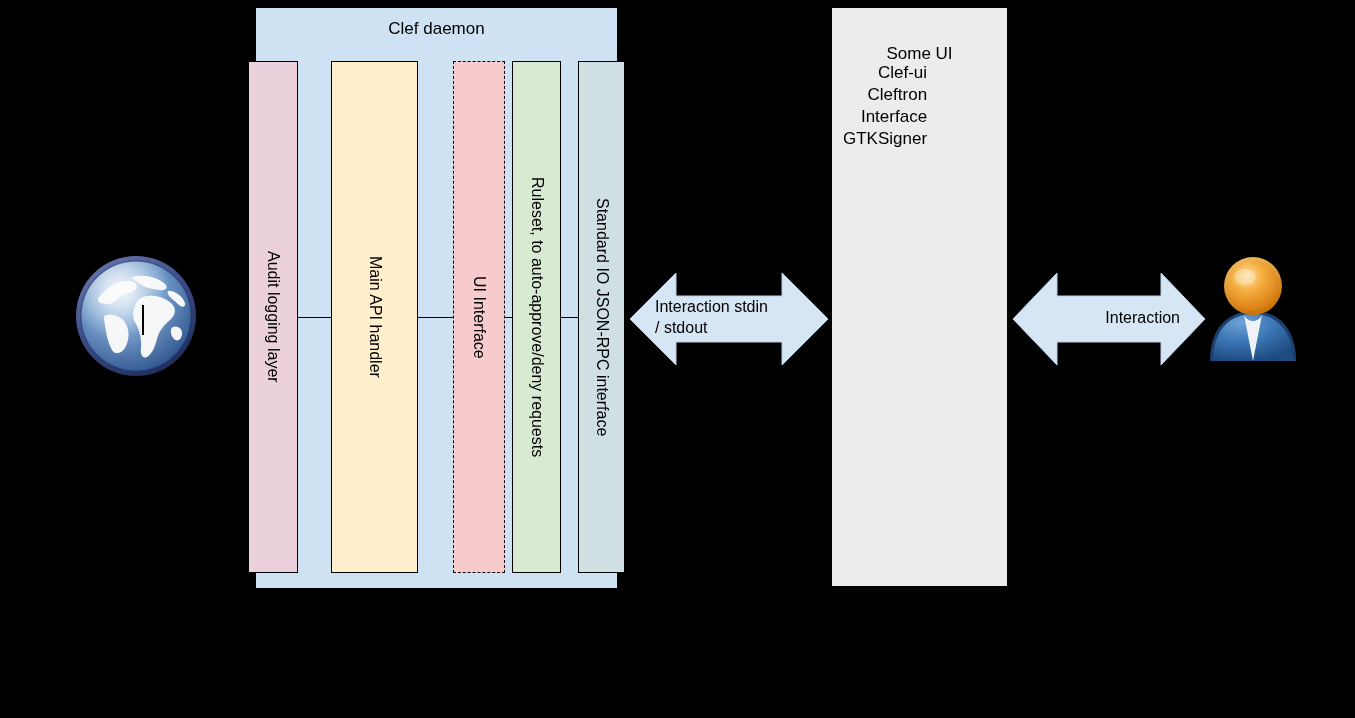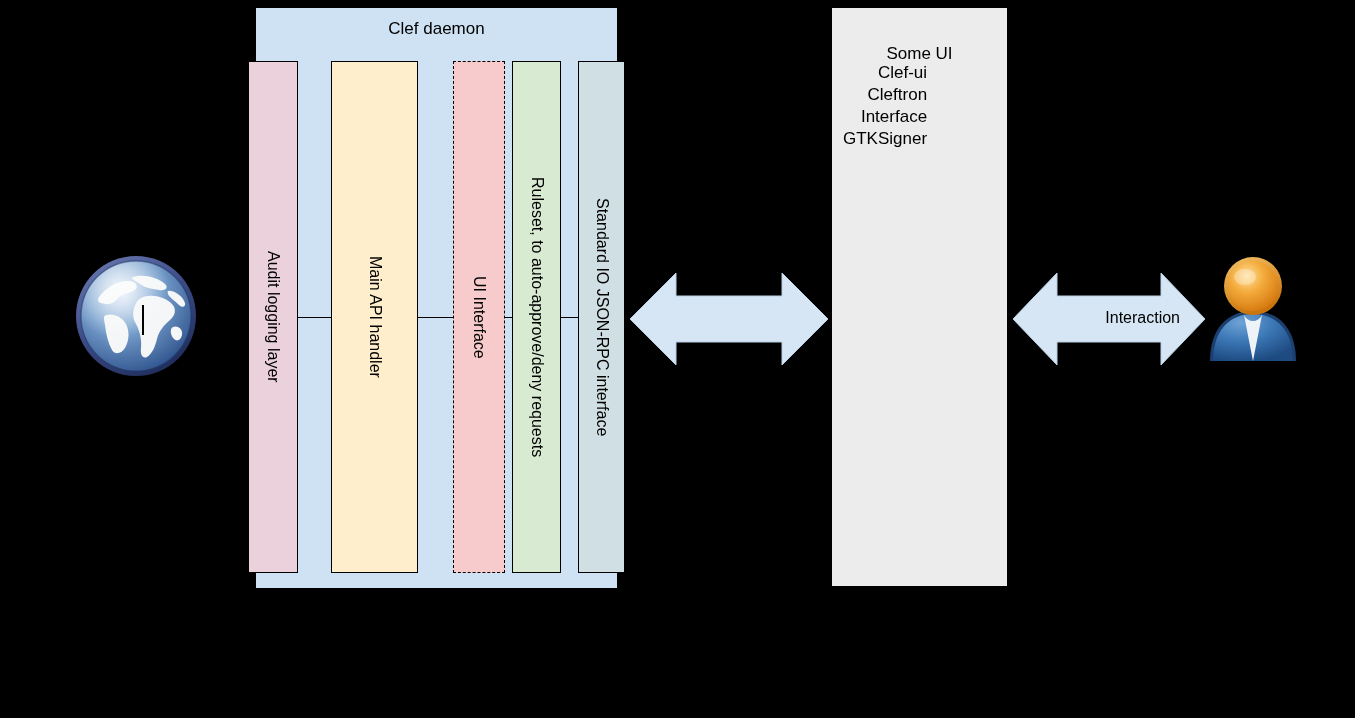--- a/index.html
+++ b/index.html
@@ -200,20 +200,24 @@
 
   <div class="vbox box-stdio">
     <span class="vlabel">Standard IO JSON-RPC interface</span>
   </div>
 
   <div class="arrow arrow-stdio">
     <svg width="198" height="92" viewBox="0 0 198 92">
       <polygon points="0,46 46,0 46,23 152,23 152,0 198,46 152,92 152,69 46,69 46,92" fill="#d6e6f5" stroke="#b9cfe4" stroke-width="1"></polygon>
     </svg>
   </div>
+  <div class="arrow-label label-stdio">
+    <div>Interaction stdin</div>
+    <div>/ stdout</div>
+  </div>
 
   <div class="someui-panel"></div>
   <div class="someui-title">Some UI</div>
   <div class="someui-list">
     <div>Clef-ui</div>
     <div>Cleftron</div>
     <div>Interface</div>
     <div>GTKSigner</div>
   </div>
 

